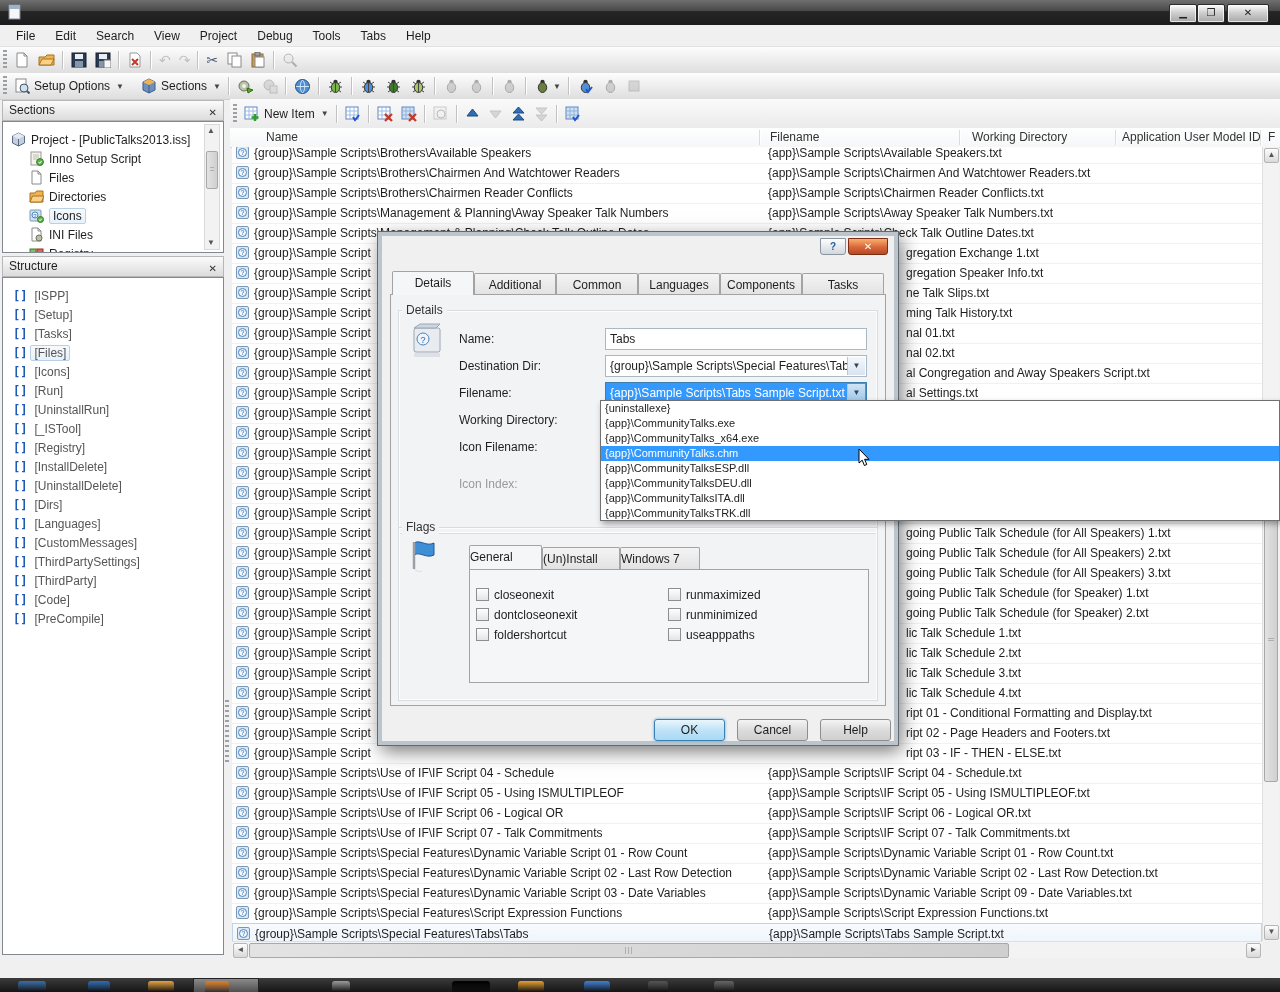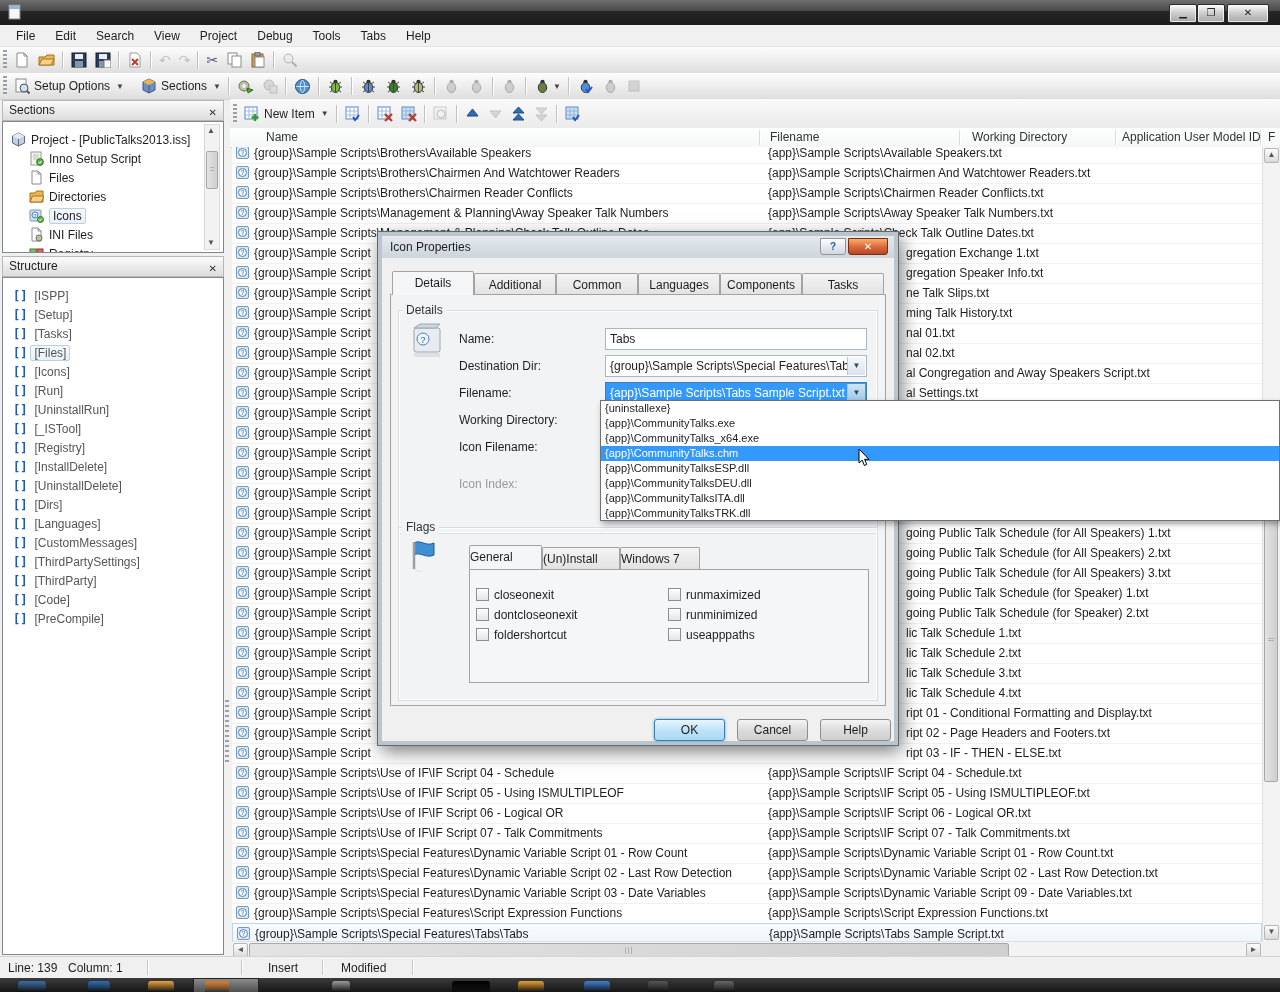--- a/index.html
+++ b/index.html
@@ -1023,47 +1023,36 @@
 
   <div class="hscroll" style="left:232px;top:941px;width:1030px;height:16px">
     <div class="sbtn" style="left:1px;top:1px;width:13px;height:13px;line-height:12px">◄</div>
     <div class="thumb" style="left:17px;top:1px;width:758px;height:13px;right:auto">
         <div style="position:absolute;top:3px;left:50%;width:7px;height:7px;margin-left:-4px;background:repeating-linear-gradient(90deg,#b0b0b0 0 1px,transparent 1px 3px);"></div>
       </div>
     <div class="sbtn" style="right:1px;top:1px;width:13px;height:13px;line-height:12px">►</div>
   </div>
   <div class="abs" style="left:1262px;top:941px;width:16px;height:16px;background:#f0f0f0"></div>
 
-  <div id="statusbar">
-    <span class="st" style="left:8px">Line: 139</span>
-    <span class="st" style="left:68px">Column: 1</span>
-    <div class="stsep" style="left:147px"></div>
-    <div class="stsep" style="left:241px"></div>
-    <span class="st" style="left:268px">Insert</span>
-    <div class="stsep" style="left:322px"></div>
-    <span class="st" style="left:341px">Modified</span>
-    <div class="stsep" style="left:412px"></div>
-  </div>
 
   <div id="taskbar">
     <div class="abs" style="left:193px;top:0;width:64px;height:14px;background:linear-gradient(#8a8a8a,#4a4a4a);border:1px solid #222;border-bottom:none;"></div>
   <div class="tb-ico" style="left: 18px; width: 28px; background: linear-gradient(rgb(58, 110, 165), rgba(0, 0, 0, 0.4));"></div>
       <div class="tb-ico" style="left: 88px; width: 22px; background: linear-gradient(rgb(47, 109, 181), rgba(0, 0, 0, 0.4));"></div>
       <div class="tb-ico" style="left: 148px; width: 26px; background: linear-gradient(rgb(232, 163, 61), rgba(0, 0, 0, 0.4));"></div>
       <div class="tb-ico" style="left: 205px; width: 24px; background: linear-gradient(rgb(224, 127, 40), rgba(0, 0, 0, 0.4));"></div>
       <div class="tb-ico" style="left: 332px; width: 18px; background: linear-gradient(rgb(154, 154, 154), rgba(0, 0, 0, 0.4));"></div>
       <div class="tb-ico" style="left: 452px; width: 38px; background: linear-gradient(rgb(0, 0, 0), rgba(0, 0, 0, 0.4));"></div>
       <div class="tb-ico" style="left: 518px; width: 26px; background: linear-gradient(rgb(232, 160, 47), rgba(0, 0, 0, 0.4));"></div>
       <div class="tb-ico" style="left: 584px; width: 26px; background: linear-gradient(rgb(63, 127, 212), rgba(0, 0, 0, 0.4));"></div>
       <div class="tb-ico" style="left: 648px; width: 20px; background: linear-gradient(rgb(85, 85, 85), rgba(0, 0, 0, 0.4));"></div>
       <div class="tb-ico" style="left: 714px; width: 20px; background: linear-gradient(rgb(102, 102, 102), rgba(0, 0, 0, 0.4));"></div>
     </div>
 
   <div id="dialog">
-    <div id="dlg-title"><span>Icon Properties</span></div>
     <div class="dlg-x" id="dlg-help">?</div>
     <div class="dlg-x" id="dlg-close">✕</div>
 
     <div id="dlg-tabs"></div>
     <div class="dtab active" style="left: 10px;">Details</div>
       <div class="dtab" style="left: 92px;">Additional</div>
       <div class="dtab" style="left: 174px;">Common</div>
       <div class="dtab" style="left: 256px;">Languages</div>
       <div class="dtab" style="left: 338px;">Components</div>
       <div class="dtab" style="left: 420px;">Tasks</div>

